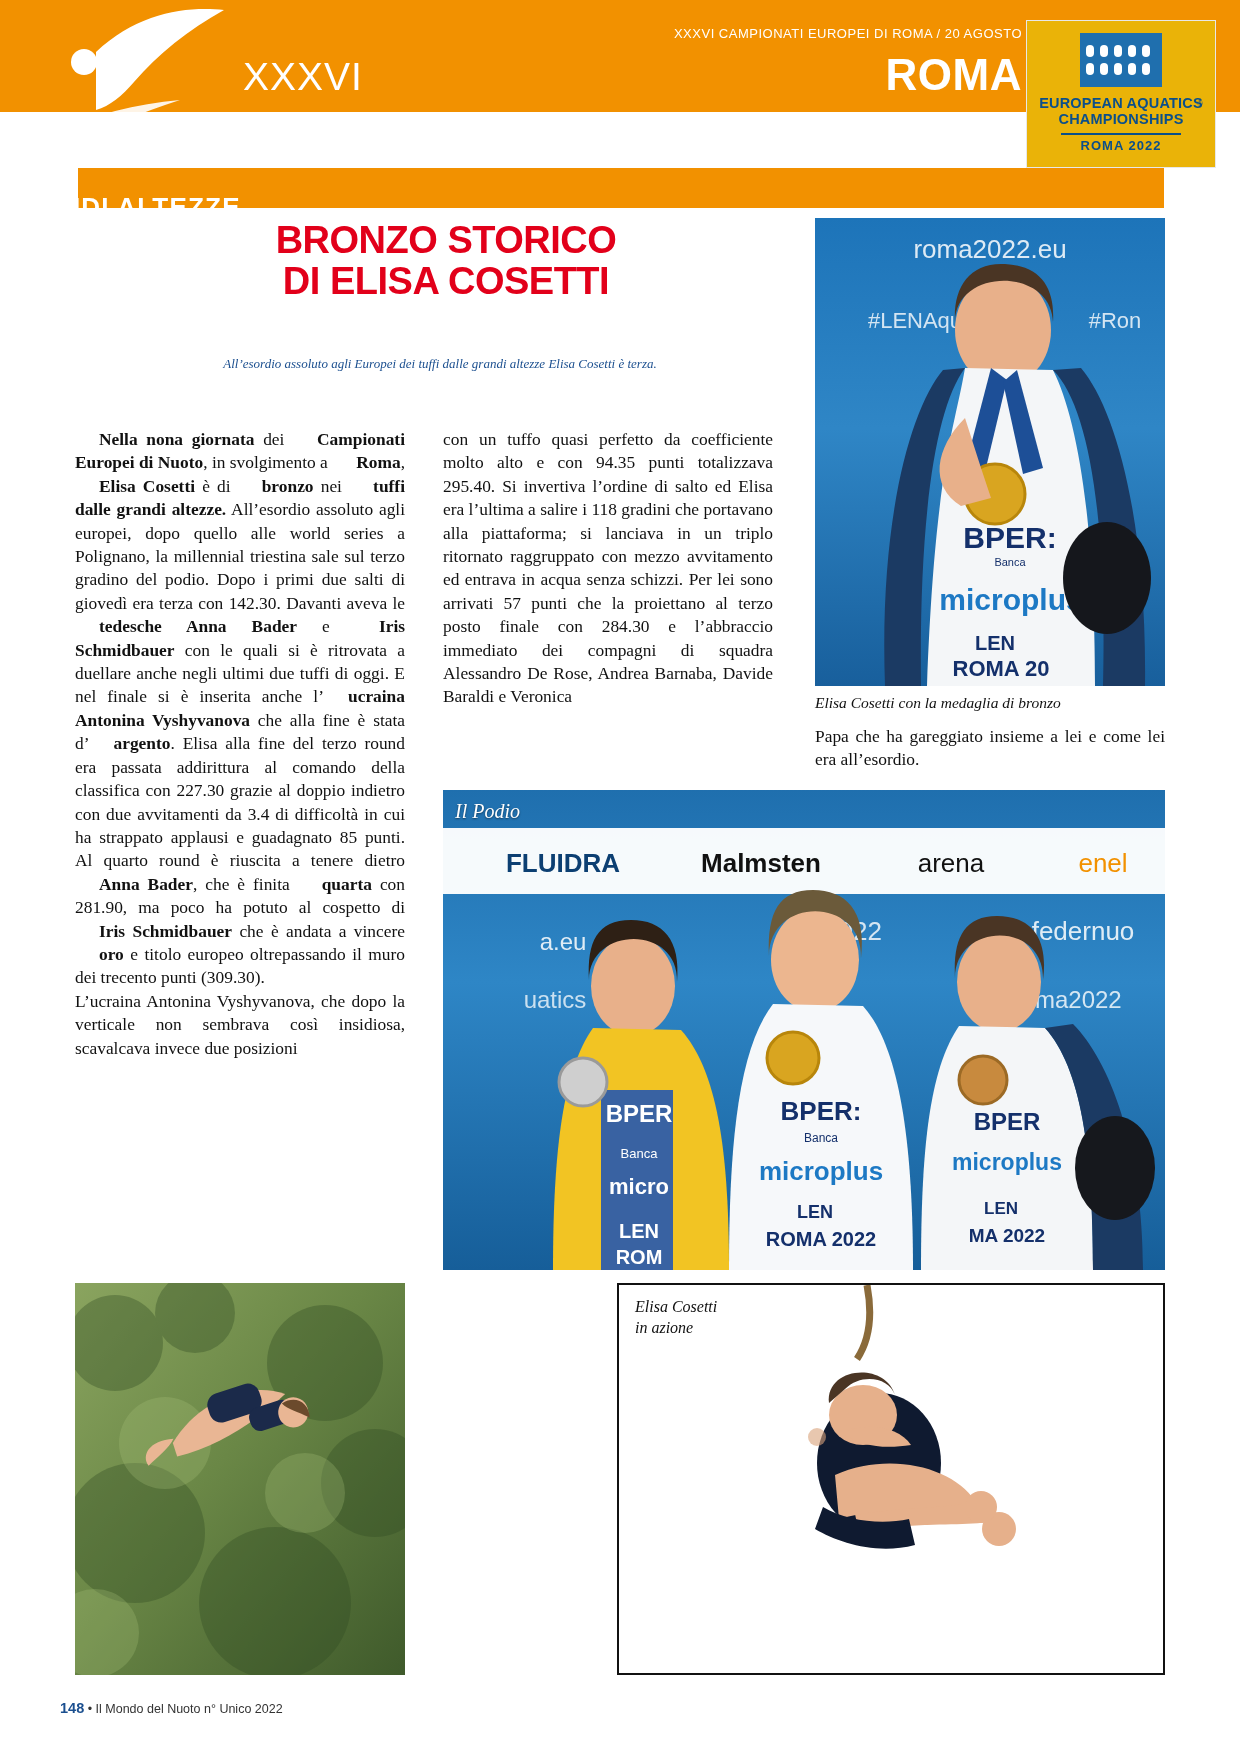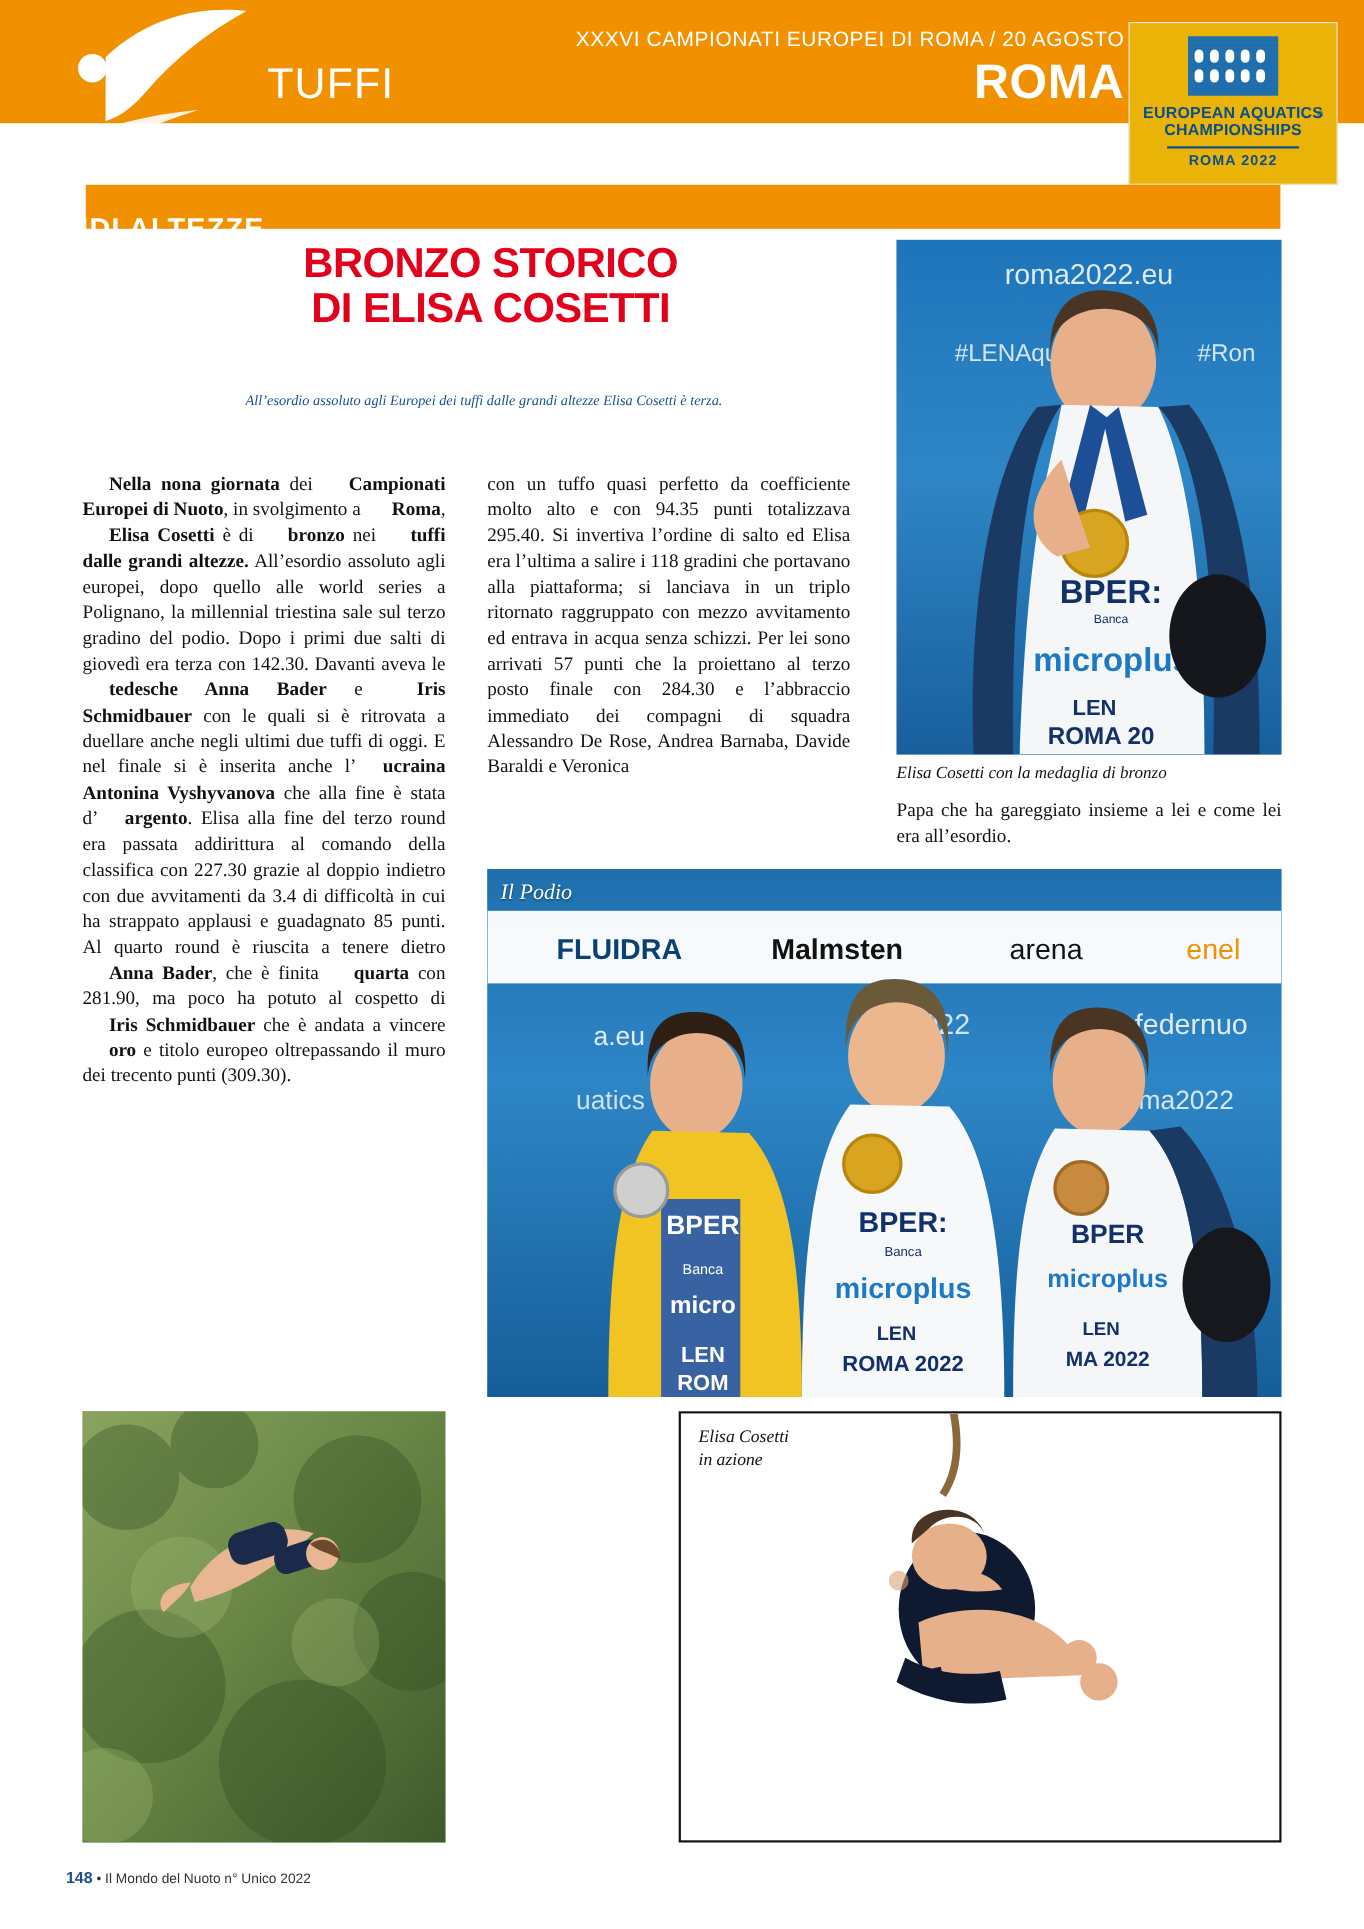--- a/index.html
+++ b/index.html
@@ -22,21 +22,21 @@
     width: 1240px;
     height: 112px;
     background: #f29100;
   }
   .header-kicker {
     position: absolute;
     right: 218px;
     top: 26px;
     color: #ffffff;
     font-family: "Liberation Sans", sans-serif;
-    font-size: 19px;
+    font-size: 13px;
     letter-spacing: 0.5px;
     white-space: nowrap;
   }
   .header-section {
     position: absolute;
     left: 243px;
     top: 55px;
     color: #ffffff;
     font-family: "Liberation Sans", sans-serif;
     font-size: 39px;
@@ -293,21 +293,21 @@
 <div class="header-bar"></div>
 
 <svg class="swoosh" viewBox="0 0 210 160">
   <circle cx="46" cy="54" r="13" fill="#ffffff"></circle>
   <path d="M58 44 C100 4 150 -2 186 2 C150 22 120 46 96 74 C84 88 72 98 58 102 Z" fill="#ffffff"></path>
   <path d="M6 148 C46 126 88 112 140 106 C104 122 70 140 44 158 L6 158 Z" fill="#ffffff"></path>
   <path d="M14 126 C56 106 98 96 142 92 C104 104 66 120 38 136 Z" fill="#ffffff" opacity="0.9"></path>
 </svg>
 
 <div class="header-kicker">XXXVI CAMPIONATI EUROPEI DI ROMA / 20 AGOSTO</div>
-<div class="header-section">TUFFI</div>
+<div class="header-section">XXXVI</div>
 <div class="header-city">ROMA</div>
 
 <div class="logo-box">
   <svg class="logo-building" viewBox="0 0 90 62">
     <rect x="4" y="10" width="82" height="48" fill="#1f6fae"></rect>
     <g fill="#ffffff">
       <rect x="10" y="16" width="8" height="12" rx="4"></rect>
       <rect x="24" y="16" width="8" height="12" rx="4"></rect>
       <rect x="38" y="16" width="8" height="12" rx="4"></rect>
       <rect x="52" y="16" width="8" height="12" rx="4"></rect>
@@ -330,20 +330,21 @@
 </div>
 
 <div class="rubric-bar"></div>
 <div class="rubric-text">GRANDI ALTEZZE</div>
 
 <div class="headline">BRONZO STORICO<br>DI ELISA COSETTI</div>
 <div class="standfirst">All’esordio assoluto agli Europei dei tuffi dalle grandi altezze Elisa Cosetti è terza.</div>
 
 <div class="col col1">
   <p><b>Nella nona giornata</b> dei <b>Campionati Europei di Nuoto</b>, in svolgimento a <b>Roma</b>, <b>Elisa Cosetti</b> è di <b>bronzo</b> nei <b>tuffi dalle grandi altezze.</b> All’esordio assoluto agli europei, dopo quello alle world series a Polignano, la millennial triestina sale sul terzo gradino del podio. Dopo i primi due salti di giovedì era terza con 142.30. Davanti aveva le <b>tedesche Anna Bader</b> e <b>Iris Schmidbauer</b> con le quali si è ritrovata a duellare anche negli ultimi due tuffi di oggi. E nel finale si è inserita anche l’<b>ucraina Antonina Vyshyvanova</b> che alla fine è stata d’<b>argento</b>. Elisa alla fine del terzo round era passata addirittura al comando della classifica con 227.30 grazie al doppio indietro con due avvitamenti da 3.4 di difficoltà in cui ha strappato applausi e guadagnato 85 punti. Al quarto round è riuscita a tenere dietro <b>Anna Bader</b>, che è finita <b>quarta</b> con 281.90, ma poco ha potuto al cospetto di <b>Iris Schmidbauer</b> che è andata a vincere <b>oro</b> e titolo europeo oltrepassando il muro dei trecento punti (309.30).</p>
+  <p>L’ucraina Antonina Vyshyvanova, che dopo la verticale non sembrava così insidiosa, scavalcava invece due posizioni</p>
 </div>
 
 <div class="col col2">
   <p>con un tuffo quasi perfetto da coefficiente molto alto e con 94.35 punti totalizzava 295.40. Si invertiva l’ordine di salto ed Elisa era l’ultima a salire i 118 gradini che portavano alla piattaforma; si lanciava in un triplo ritornato raggruppato con mezzo avvitamento ed entrava in acqua senza schizzi. Per lei sono arrivati 57 punti che la proiettano al terzo posto finale con 284.30 e l’abbraccio immediato dei compagni di squadra Alessandro De Rose, Andrea Barnaba, Davide Baraldi e Veronica</p>
 </div>
 
 <div class="col col2b">
   <p>Papa che ha gareggiato insieme a lei e come lei era all’esordio.</p>
 </div>
 

